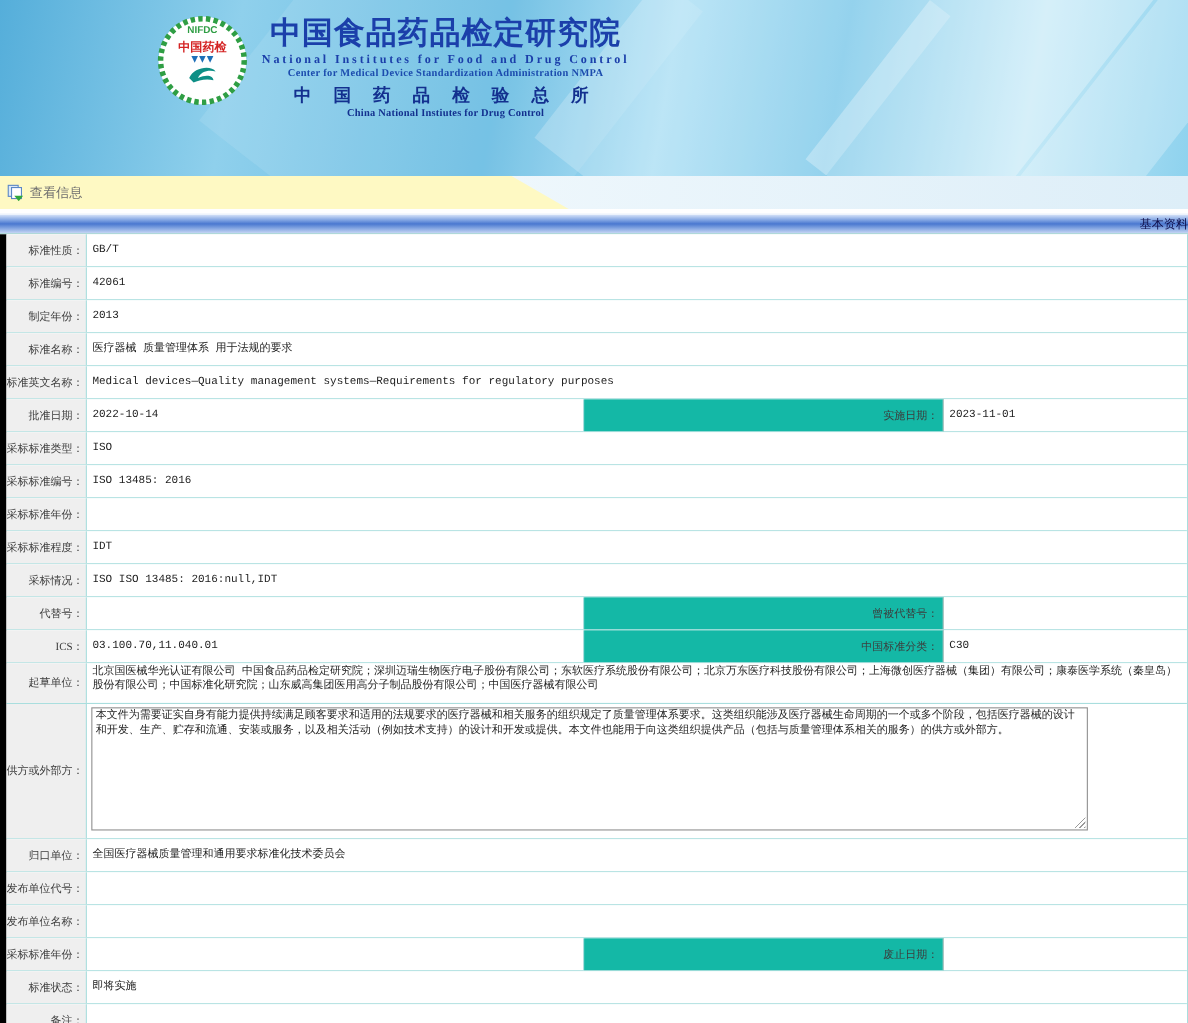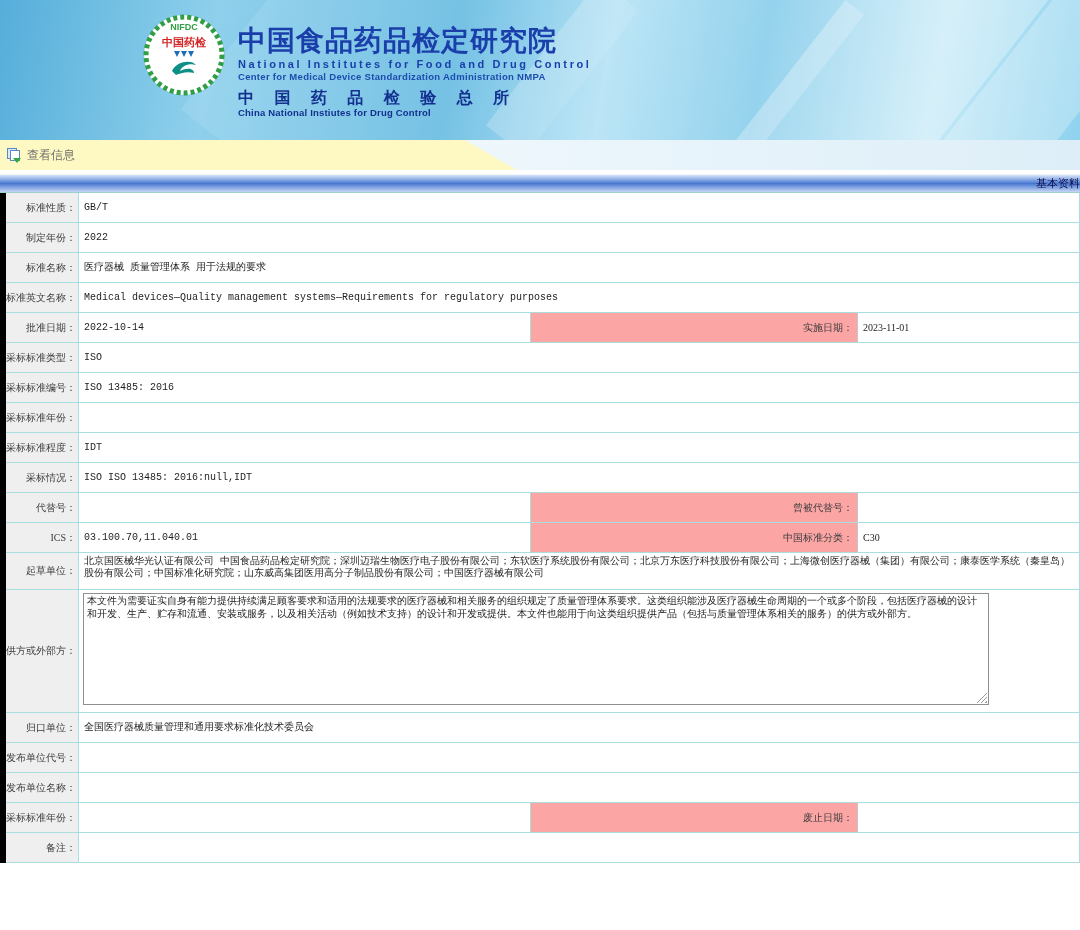--- a/index.html
+++ b/index.html
@@ -1,28 +1,28 @@
 <!DOCTYPE html>
 <html><head>
 <meta charset="utf-8">
 <style>
   html,body{margin:0;padding:0;background:#fff;}
   body{width:1080px;font-family:"Liberation Serif","DejaVu Serif",serif;-webkit-font-smoothing:antialiased;}
 
   
-  .banner{position:relative;width:1080px;height:140px;overflow:hidden;
-    background:linear-gradient(100deg,#55aeda 0%,#8fd0ec 20%,#66bbe2 42%,#a9def4 56%,#77c6e8 70%,#c4e9f7 86%,#8ed2ee 100%);}
+  .banner{position:relative;width:1080px;height:160px;overflow:hidden;
+    background:linear-gradient(100deg,#55aeda 0%,#8fd0ec 20%,#66bbe2 42%,#a9def4 56%,#77c6e8 70%,#c4e9f7 86%,#8ed2ee 100%);text-align:center;}
   .banner .stripe{position:absolute;background:rgba(255,255,255,.22);}
   .banner .s1{width:230px;height:320px;left:560px;top:-90px;transform:rotate(38deg);}
   .banner .s2{width:160px;height:340px;left:820px;top:-110px;transform:rotate(38deg);background:rgba(255,255,255,.30);}
   .banner .s3{width:90px;height:300px;left:1010px;top:-80px;transform:rotate(38deg);background:rgba(255,255,255,.26);}
   .banner .s4{width:300px;height:360px;left:260px;top:-120px;transform:rotate(38deg);background:rgba(255,255,255,.10);}
 
   .logo{position:absolute;left:142px;top:13px;width:84px;height:84px;}
-  .titles{position:absolute;left:238px;top:26px;line-height:1.08;font-family:Liberation Sans, sans-serif;}
+  .titles{position:absolute;left:238px;top:16px;line-height:1.08;font-family:Liberation Serif, serif;}
   .t-cn-main{font-size:28px;font-weight:bold;color:#1b3faa;letter-spacing:1px;}
   .t-en-main{font-size:11px;font-weight:bold;color:#1b3faa;letter-spacing:2.6px;margin-top:3px;}
   .t-cn-sub{font-size:19px;font-weight:bold;color:#1c4cae;letter-spacing:.5px;margin-top:6px;}
   .t-en-sub{font-size:9.5px;font-weight:bold;color:#1c4cae;letter-spacing:.3px;margin-top:1px;}
   .t-cn-org{font-size:16px;font-weight:bold;color:#13308f;letter-spacing:8px;margin-top:7px;}
   .t-en-org{font-size:9.5px;font-weight:bold;color:#13308f;letter-spacing:.2px;margin-top:1px;}
 
   
   .toolbar{position:relative;height:30px;background:#fef9c3;display:flex;align-items:center;padding-left:6px;overflow:hidden;}
   .toolbar-deco{position:absolute;right:0;top:0;height:30px;width:615px;
@@ -40,24 +40,24 @@
 
   
   .tbl{border-left:6px solid #000000;border-right:1px solid #a9dede;}
   .row{display:flex;align-items:stretch;border-bottom:1px solid #a9dede;background:#fff;min-height:29px;}
   .lbl{flex:0 0 73px;width:73px;box-sizing:border-box;background:#efefef;border-right:1px solid #a9dede;
     display:flex;align-items:center;justify-content:flex-end;padding-right:2px;
     font-size:10px;color:#3c3c3c;white-space:nowrap;overflow:hidden;}
   .val{flex:1;display:flex;align-items:center;padding:2px 0 2px 5px;box-sizing:border-box;
     font-family:"Liberation Mono","DejaVu Sans Mono",monospace;font-size:10px;color:#1d1d1d;line-height:12px;}
   .row.two .v1{flex:0 0 452px;width:452px;border-right:1px solid #a9dede;}
-  .lbl2{flex:0 0 327px;width:327px;box-sizing:border-box;background:#fca5a5;border-right:1px solid #c6c6c6;
+  .lbl2{flex:0 0 327px;width:327px;box-sizing:border-box;background:#14b8a6;border-right:1px solid #c6c6c6;
     display:flex;align-items:center;justify-content:flex-end;padding-right:4px;
     font-size:10px;color:#3c3c3c;white-space:nowrap;}
-  .row.two .v2{flex:1;font-family:Liberation Serif, serif;}
+  .row.two .v2{flex:1;}
   .row.tall{min-height:36px;}
   .row.tall .val{align-items:flex-start;padding-top:3px;flex-wrap:wrap;}
   .row.scope{height:122px;}
   .row.scope .val{align-items:flex-start;padding:3px 0 0 4px;}
   .ta-wrap{position:relative;width:906px;height:112px;}
   textarea.scope-ta{width:906px;height:112px;box-sizing:border-box;resize:none;border:1px solid #8f8f8f;
     font-family:"Liberation Mono","DejaVu Sans Mono",monospace;font-size:10px;line-height:13px;color:#1d1d1d;
     padding:1px 3px;outline:none;overflow:hidden;background:#fff;}
   .grip{position:absolute;right:2px;bottom:2px;width:11px;height:11px;
     background:repeating-linear-gradient(135deg,transparent 0 2px,#9a9a9a 2px 3px);
@@ -113,24 +113,28 @@
   <span>基本资料</span>
 </div>
 
 <div class="tbl">
 
   <div class="row">
     <div class="lbl">标准性质：</div>
     <div class="val">GB/T</div>
   </div>
 
+  <div class="row">
+    <div class="lbl">标准编号：</div>
+    <div class="val">42061</div>
+  </div>
 
   <div class="row">
     <div class="lbl">制定年份：</div>
-    <div class="val">2022</div>
+    <div class="val">2013</div>
   </div>
 
   <div class="row">
     <div class="lbl">标准名称：</div>
     <div class="val">医疗器械 质量管理体系 用于法规的要求</div>
   </div>
 
   <div class="row">
     <div class="lbl">标准英文名称：</div>
     <div class="val">Medical devices—Quality management systems—Requirements for regulatory purposes</div>
@@ -212,20 +216,24 @@
     <div class="val"></div>
   </div>
 
   <div class="row two">
     <div class="lbl">采标标准年份：</div>
     <div class="val v1"></div>
     <div class="lbl2">废止日期：</div>
     <div class="val v2"></div>
   </div>
 
+  <div class="row">
+    <div class="lbl">标准状态：</div>
+    <div class="val">即将实施</div>
+  </div>
 
   <div class="row">
     <div class="lbl">备注：</div>
     <div class="val"></div>
   </div>
 
 </div>
 <div class="bottom-space"></div>
 
 </body></html>

